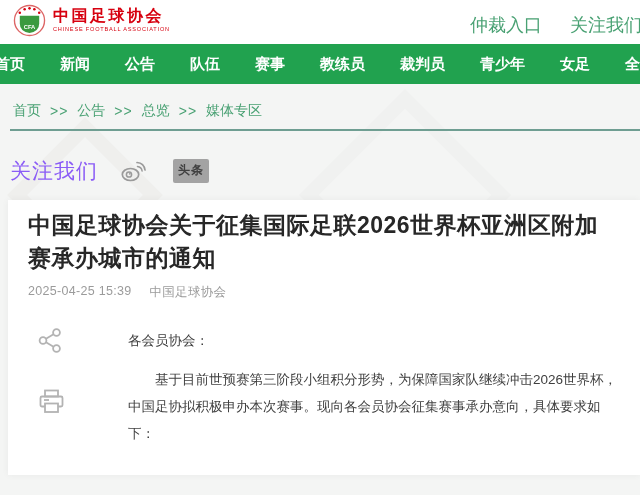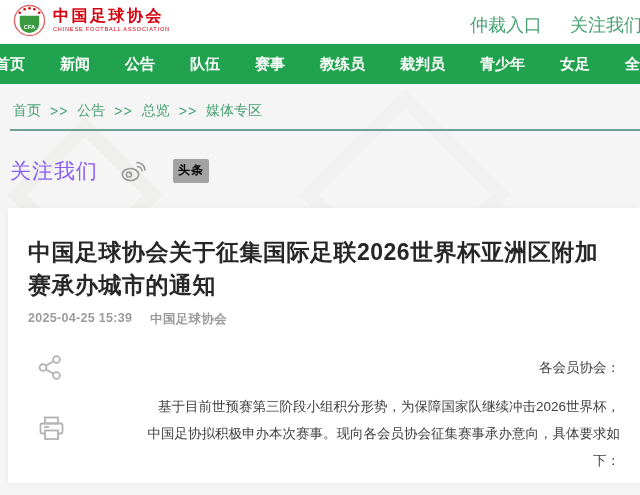--- a/index.html
+++ b/index.html
@@ -37,38 +37,38 @@
     display:flex; gap:9px; align-items:center; font-size:14px; color:#49a173;
   }
   .crumb { color:#49a173; cursor:pointer; }
   .crumb-sep { color:#49a173; letter-spacing:1px; }
   .divider { position:relative; z-index:2; margin:9px 0 0 10px; border-top:2px solid #6f9e92; }
   
   .follow { position:relative; z-index:2; margin:26px 0 0 10px; display:flex; align-items:center; }
   .follow-label { font-size:21px; color:#8b5cf6; letter-spacing:1px;font-family:Liberation Mono, monospace; }
   .weibo { margin-left:22px; cursor:pointer; display:inline-flex; }
   .toutiao {
-    margin-left:26px; background:#a3a3a3; color:#000000; font-size:12px; font-weight:bold;
+    margin-left:26px; background:#a3a3a3; color:#404040; font-size:12px; font-weight:bold;
     padding:3px 5px 4px; border-radius:2px; cursor:pointer; letter-spacing:1px;
   }
   
   .card {
-    position:relative; z-index:2; margin:23px 0 0 8px; width:632px; height:275px;
-    background:#ffffff; box-shadow:0 0 7px rgba(0,0,0,0.05); padding:28px 20px 0 20px;
+    position:relative; z-index:2; margin:15px 0 0 8px; width:632px; height:275px;
+    background:#ffffff; box-shadow:0 0 7px rgba(0,0,0,0.05); padding:9px 20px 0 20px;
   }
   .title {
     font-size:23px; font-weight:bold; color:#272727; line-height:1.42; max-width:578px;
     letter-spacing:0.5px;
   }
-  .meta { margin-top:10px; display:flex; gap:18px; font-size:12.5px; color:#9b9b9b; letter-spacing:0.3px;font-weight:bold; }
+  .meta { margin-top:10px; display:flex; gap:18px; font-size:12.5px; color:#9b9b9b; letter-spacing:0.3px; }
   .content { display:flex; margin-top:26px; }
   .rail { width:100px; flex:0 0 auto; padding-left:9px; display:flex; flex-direction:column; gap:29px; }
   .rail-icon { cursor:pointer; }
   .bodytext { width:510px; font-size:13.5px; color:#3f3f3f; line-height:27px; }
-  .bodytext p { margin-bottom:12px;text-align:right; }
+  .bodytext p { margin-bottom:12px; }
   .bodytext p.indent { text-indent:2em; }
 </style>
 </head>
 <body>
 
 <div class="wm wm1"></div>
 <div class="wm wm2"></div>
 
 <div class="header">
   <div class="logo">

